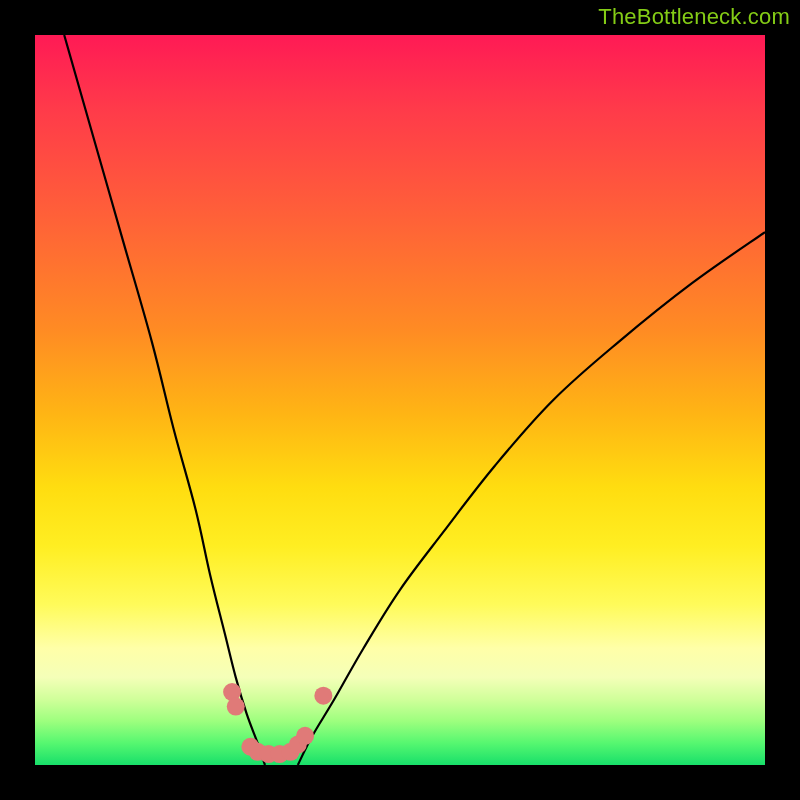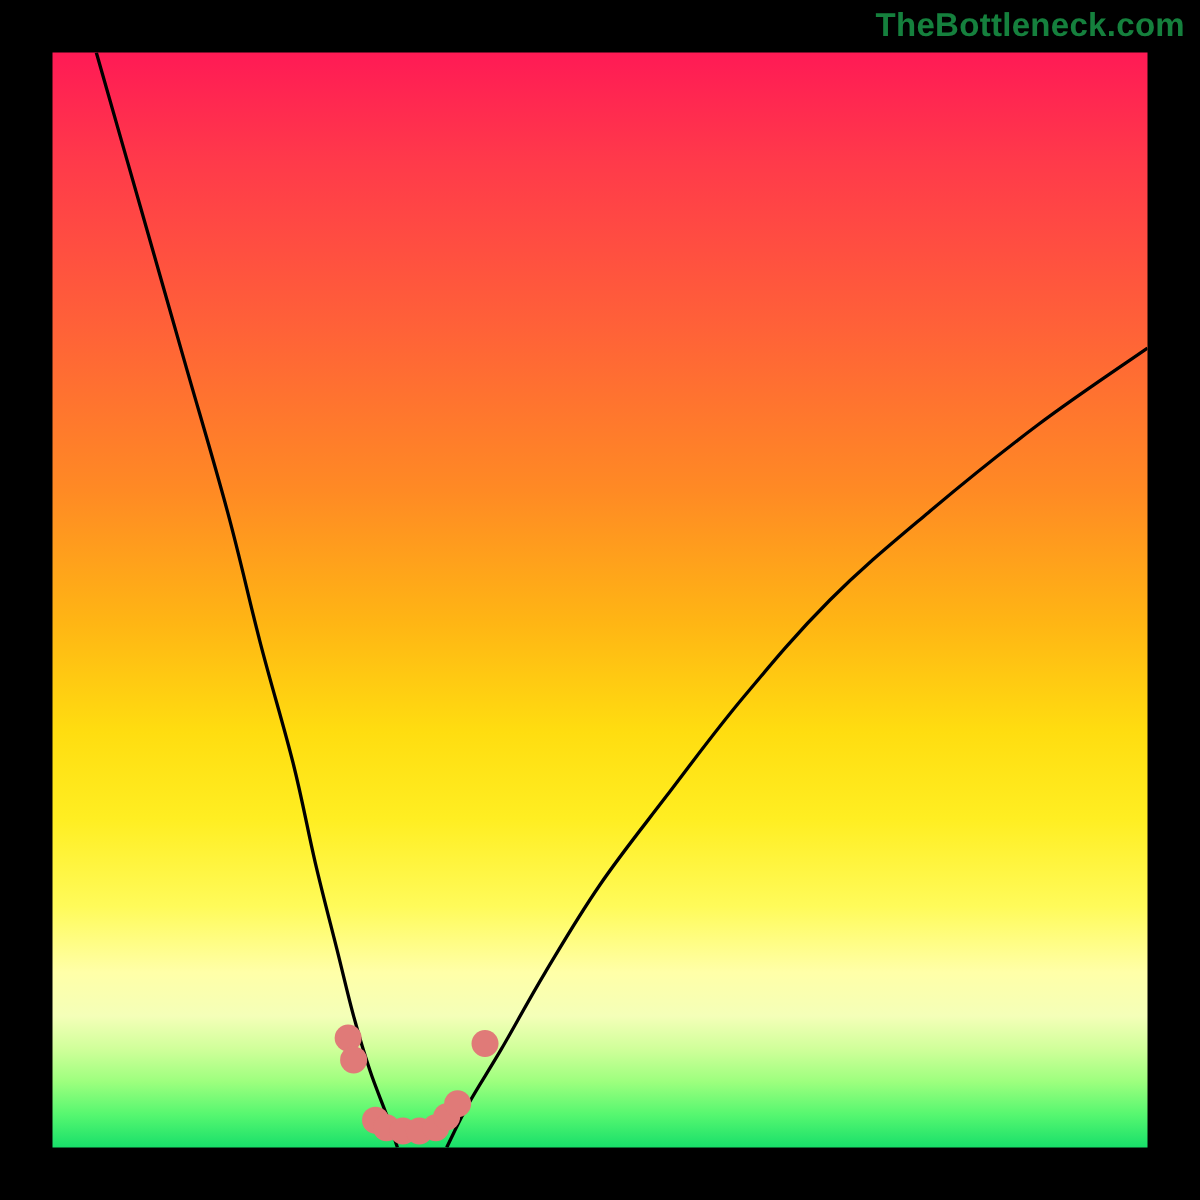--- a/index.html
+++ b/index.html
@@ -13,23 +13,23 @@
   }
   .wrap {
     position: relative;
     width: 800px;
     height: 800px;
   }
   .attribution {
     position: absolute;
     top: 4px;
     right: 10px;
-    color: #15803d;
+    color: #84cc16;
     font-size: 22px;
-    font-weight: 700;
+    font-weight: 400;
     letter-spacing: 0.2px;
     z-index: 5;
   }
   .plot-area {
     position: absolute;
     left: 35px;
     top: 35px;
     width: 730px;
     height: 730px;
     

